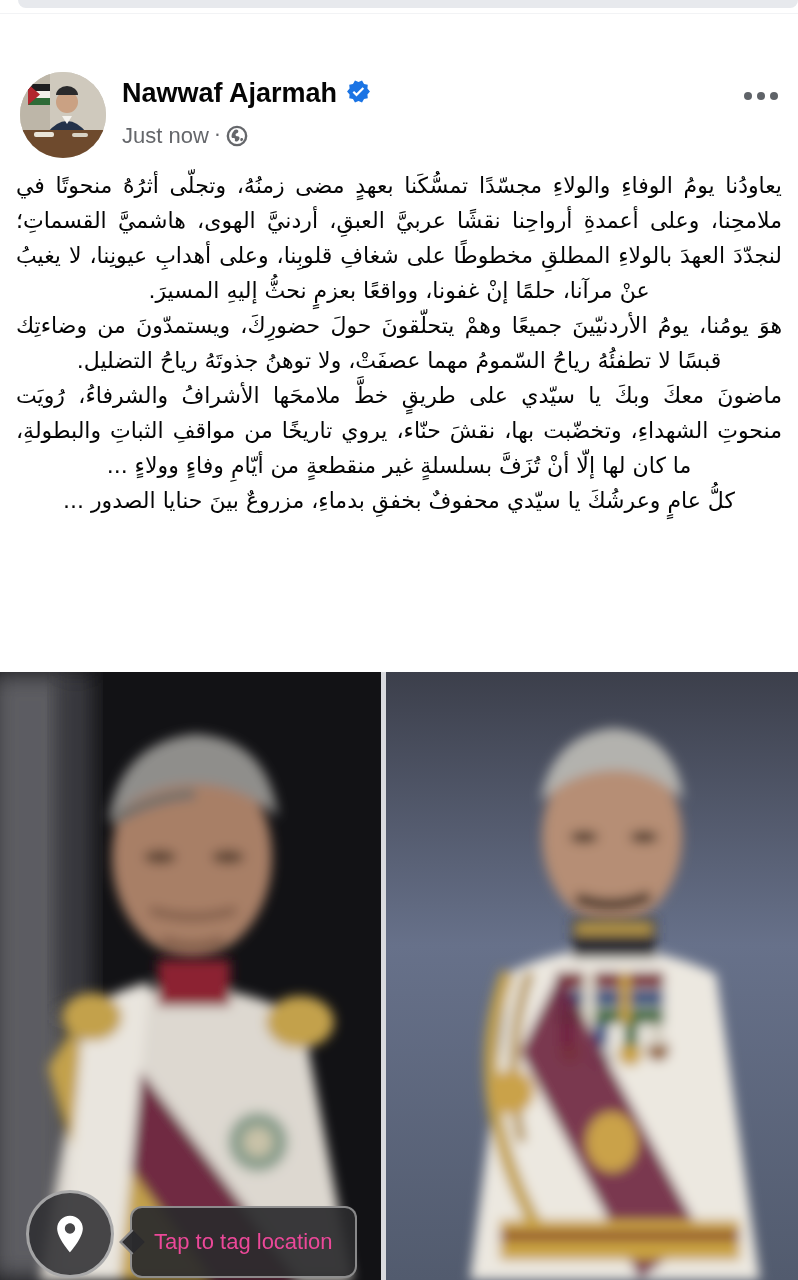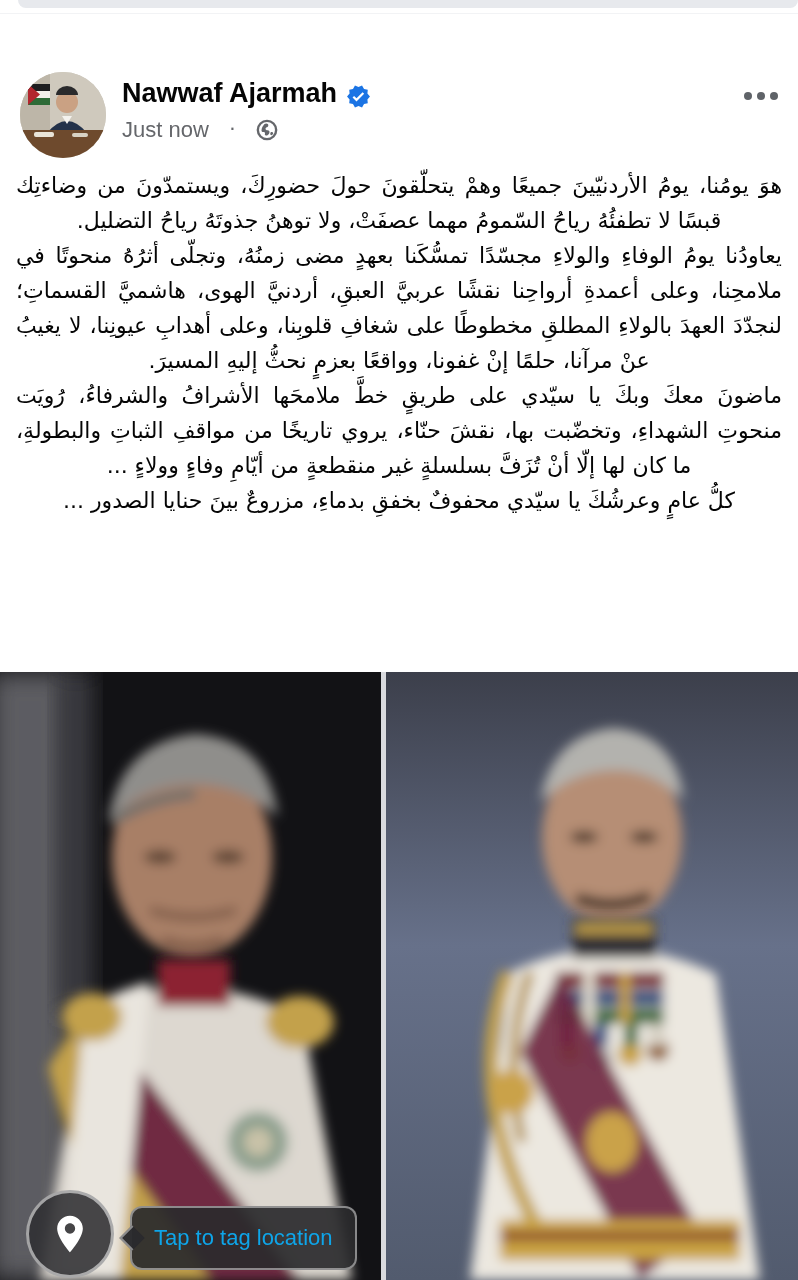--- a/index.html
+++ b/index.html
@@ -16,24 +16,24 @@
     position:absolute;top:13px;left:0;right:0;height:1px;background:#f2f3f5;
   }
 
   
   .post-header{position:absolute;top:72px;left:16px;right:16px;height:88px;}
   .avatar{
     position:absolute;left:4px;top:0;width:86px;height:86px;border-radius:50%;
     overflow:hidden;background:#d8d3c8;cursor:pointer;box-shadow:0 0 0 1px rgba(0,0,0,.06) inset;
   }
   .head-text{position:absolute;left:106px;top:6px;}
-  .name-row{display:flex;align-items:flex-end;gap:9px;}
+  .name-row{display:flex;align-items:flex-start;gap:9px;}
   .actor-name{font-size:27px;font-weight:700;color:#050505;line-height:30px;cursor:pointer;}
   .badge{width:25px;height:25px;display:inline-block;position:relative;top:1px;}
-  .meta-row{display:flex;align-items:center;gap:20px;margin-top:9px;color:#65676b;font-size:22px;}
+  .meta-row{display:flex;align-items:center;gap:5px;margin-top:15px;color:#65676b;font-size:22px;}
   .meta-sep{font-size:22px;line-height:22px;position:relative;top:-2px;}
   .globe{width:22px;height:22px;display:inline-block;}
   .more-btn{
     position:absolute;right:4px;top:4px;width:56px;height:40px;border:none;background:transparent;
     display:flex;align-items:center;justify-content:flex-end;gap:5px;cursor:pointer;padding:0;
   }
   .more-btn i{width:8px;height:8px;border-radius:50%;background:#5f6368;display:block;}
 
   
   .post-text{
@@ -49,23 +49,23 @@
   .post-photo{position:absolute;top:672px;left:0;width:798px;height:608px;cursor:pointer;background:#111;}
   .post-photo svg{display:block;}
 
   
   .loc-btn{
     position:absolute;left:26px;top:1190px;width:88px;height:88px;border-radius:50%;
     background:rgba(47,47,50,.88);border:3px solid rgba(255,255,255,.55);
     display:flex;align-items:center;justify-content:center;cursor:pointer;box-sizing:border-box;
   }
   .loc-tooltip{
-    position:absolute;left:130px;top:1206px;height:64px;box-sizing:border-box;
+    position:absolute;left:130px;top:1206px;height:72px;box-sizing:border-box;
     background:rgba(42,42,45,.92);border:2px solid rgba(255,255,255,.45);border-radius:12px;
-    color:#0ea5e9;font-size:22px;display:flex;align-items:center;padding:0 22px;cursor:pointer;
+    color:#ec4899;font-size:22px;display:flex;align-items:center;padding:0 22px;cursor:pointer;
   }
   .loc-tooltip .arrow{
     position:absolute;left:-9px;top:50%;width:16px;height:16px;
     background:rgba(42,42,45,.96);border-left:2px solid rgba(255,255,255,.45);
     border-bottom:2px solid rgba(255,255,255,.45);
     transform:translateY(-50%) rotate(45deg);
   }
 </style>
 </head>
 <body>
@@ -122,22 +122,22 @@
   </div>
 
   <button class="more-btn" aria-label="more options">
     <i></i>
     <i></i>
     <i></i>
   </button>
 </div>
 
 <div class="post-text" dir="rtl" lang="ar">
+  <p>يعاودُنا يومُ الوفاءِ والولاءِ مجسّدًا تمسُّكَنا بعهدٍ مضى زمنُهُ، وتجلّى أثرُهُ منحوتًا في ملامحِنا، وعلى أعمدةِ أرواحِنا نقشًا عربيَّ العبقِ، أردنيَّ الهوى، هاشميَّ القسماتِ؛ لنجدّدَ العهدَ بالولاءِ المطلقِ مخطوطًا على شغافِ قلوبِنا، وعلى أهدابِ عيونِنا، لا يغيبُ عنْ مرآنا، حلمًا إنْ غفونا، وواقعًا بعزمٍ نحثُّ إليهِ المسيرَ.</p>
   <p>هوَ يومُنا، يومُ الأردنيّينَ جميعًا وهمْ يتحلّقونَ حولَ حضورِكَ، ويستمدّونَ من وضاءتِك قبسًا لا تطفئُهُ رياحُ السّمومُ مهما عصفَتْ، ولا توهنُ جذوتَهُ رياحُ التضليل.</p>
-  <p>يعاودُنا يومُ الوفاءِ والولاءِ مجسّدًا تمسُّكَنا بعهدٍ مضى زمنُهُ، وتجلّى أثرُهُ منحوتًا في ملامحِنا، وعلى أعمدةِ أرواحِنا نقشًا عربيَّ العبقِ، أردنيَّ الهوى، هاشميَّ القسماتِ؛ لنجدّدَ العهدَ بالولاءِ المطلقِ مخطوطًا على شغافِ قلوبِنا، وعلى أهدابِ عيونِنا، لا يغيبُ عنْ مرآنا، حلمًا إنْ غفونا، وواقعًا بعزمٍ نحثُّ إليهِ المسيرَ.</p>
   <p>ماضونَ معكَ وبكَ يا سيّدي على طريقٍ خطَّ ملامحَها الأشرافُ والشرفاءُ، رُويَت منحوتِ الشهداءِ، وتخضّبت بها، نقشَ حنّاء، يروي تاريخًا من مواقفِ الثباتِ والبطولةِ، ما كان لها إلّا أنْ تُزَفَّ بسلسلةٍ غير منقطعةٍ من أيّامِ وفاءٍ وولاءٍ ...</p>
   <p>كلُّ عامٍ وعرشُكَ يا سيّدي محفوفٌ بخفقِ بدماءِ، مزروعٌ بينَ حنايا الصدور ...</p>
 </div>
 
 <div class="post-photo">
   <svg width="798" height="608" viewBox="0 0 798 608">
     <defs>
       <filter id="soft" x="-30%" y="-30%" width="160%" height="160%">
           <feGaussianBlur stdDeviation="6"></feGaussianBlur>
         </filter>

